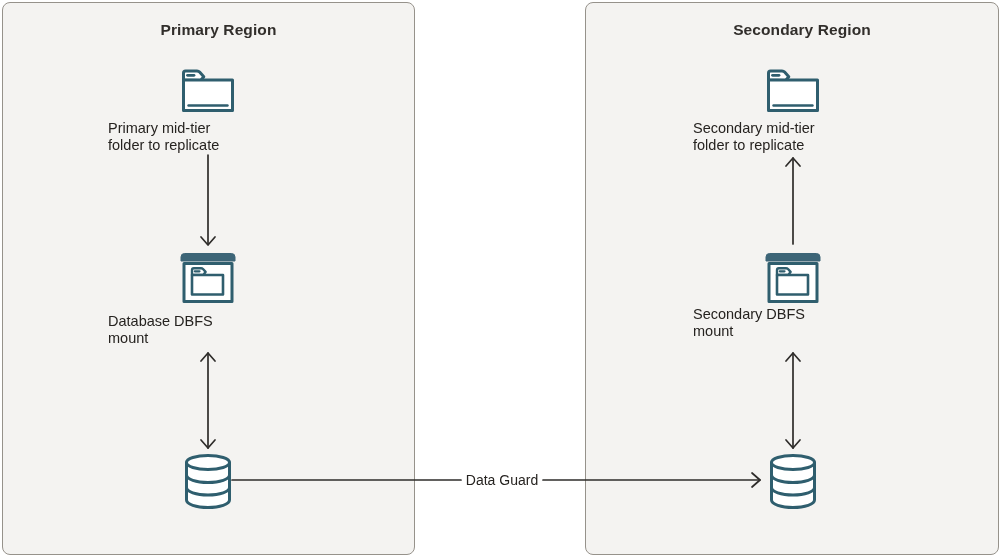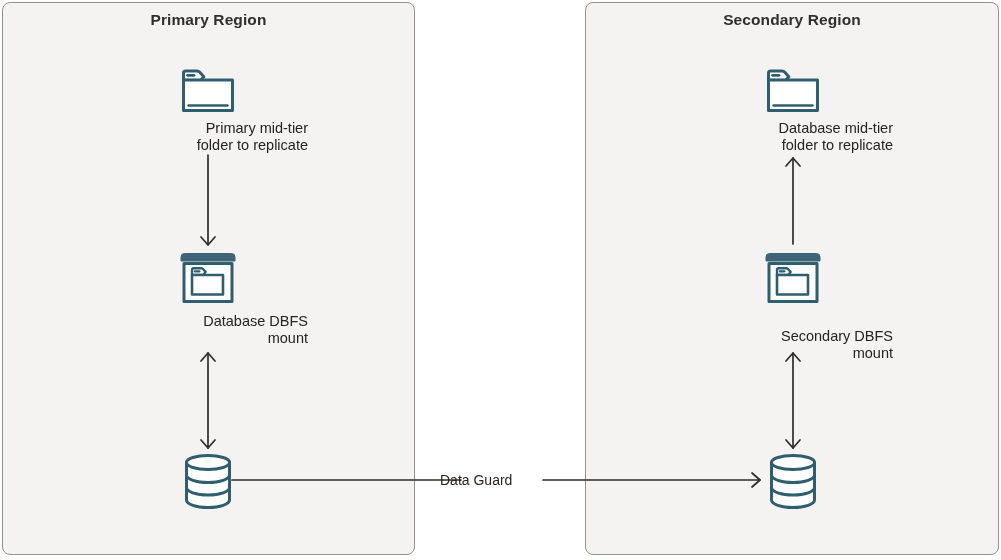--- a/index.html
+++ b/index.html
@@ -23,32 +23,32 @@
     position:absolute;top:2px;height:553px;
     background:var(--region_fill);
     border:1px solid var(--region_border);
     border-radius:8px;
     box-sizing:border-box;
   }
   .region-primary{left:2px;width:413px;}
   .region-secondary{left:585px;width:414px;}
   .region-title{
     position:absolute;top:8px;left:0;width:100%;
-    margin:0;text-align:center;
+    margin:10px;text-align:center;
     font-size:15.5px;font-weight:bold;color:var(--title_text);
     letter-spacing:.1px;
   }
   .node-icon{position:absolute;}
   .node-label{
-    position:absolute;width:200px;text-align:right;
+    position:absolute;width:200px;text-align:left;
     font-size:14.5px;line-height:16.5px;color:var(--label_text);
   }
   .connector-label{
     position:absolute;left:440px;top:472px;width:124px;
-    text-align:left;font-size:14px;color:var(--label_text);
+    text-align:center;font-size:14px;color:var(--label_text);
   }
   .overlay{position:absolute;left:0;top:0;pointer-events:none;}
   .arrow{stroke:var(--arrow);stroke-width:1.7;fill:none;stroke-linecap:round;stroke-linejoin:round;}
   .ifill{fill:#ffffff;stroke:var(--icon_stroke);stroke-linejoin:round;}
   .istroke{fill:none;stroke:var(--icon_stroke);stroke-linecap:round;}
   .ibar{fill:var(--icon_bar_fill);stroke:var(--icon_bar_fill);}
 </style>
 </head>
 <body>
 
@@ -122,32 +122,32 @@
     <ellipse class="ifill" stroke-width="3" cx="26" cy="10.5" rx="21.5" ry="7"></ellipse>
   </svg>
 
   <svg class="node-icon" style="left:765px;top:68px" width="56" height="46" viewBox="0 0 56 46">
     <path class="ifill" stroke-width="3" d="M3.5,12 L3.5,5 Q3.5,3 5.5,3 L17,3 Q18.6,3 19.6,4.1 L23.8,8.7 L20.6,12.5 Z"></path>
     <rect class="ifill" stroke-width="3" x="3.5" y="12" width="49" height="30.5"></rect>
     <line class="istroke" stroke-width="2.8" x1="7.5" y1="7.3" x2="14" y2="7.3"></line>
     <line class="istroke" stroke-width="2.4" x1="8.5" y1="37.5" x2="47.5" y2="37.5"></line>
   </svg>
   <div class="node-label" style="left:693px;top:120px">
-    <div>Database mid-tier</div>
+    <div>Secondary mid-tier</div>
     <div>folder to replicate</div>
   </div>
 
   <svg class="node-icon" style="left:764px;top:250px" width="58" height="56" viewBox="0 0 58 56">
     <path class="ibar" d="M2,11 L2,7 Q2,3.5 5.5,3.5 L52.5,3.5 Q56,3.5 56,7 L56,11 Z"></path>
     <rect class="ifill" stroke-width="3" x="5" y="13.5" width="48" height="38"></rect>
     <path class="ifill" stroke-width="2.4" d="M13,25 L13,20 Q13,18.2 14.8,18.2 L22,18.2 Q23.2,18.2 24,19 L26.6,21.9 L24.2,25 Z"></path>
     <rect class="ifill" stroke-width="2.6" x="13" y="25" width="31" height="19.5"></rect>
     <line class="istroke" stroke-width="2.2" x1="15.8" y1="21.3" x2="20.5" y2="21.3"></line>
   </svg>
-  <div class="node-label" style="left:693px;top:328px">
+  <div class="node-label" style="left:693px;top:306px">
     <div>Secondary DBFS</div>
     <div>mount</div>
   </div>
 
   <svg class="node-icon" style="left:767px;top:452px" width="52" height="58" viewBox="0 0 52 58">
     <path class="ifill" stroke-width="3" d="M4.5,10.5 L4.5,48 A21.5,7.5 0 0 0 47.5,48 L47.5,10.5 Z"></path>
     <path class="istroke" stroke-width="3" d="M4.5,23 A21.5,7.5 0 0 0 47.5,23"></path>
     <path class="istroke" stroke-width="3" d="M4.5,35.5 A21.5,7.5 0 0 0 47.5,35.5"></path>
     <ellipse class="ifill" stroke-width="3" cx="26" cy="10.5" rx="21.5" ry="7"></ellipse>
   </svg>

